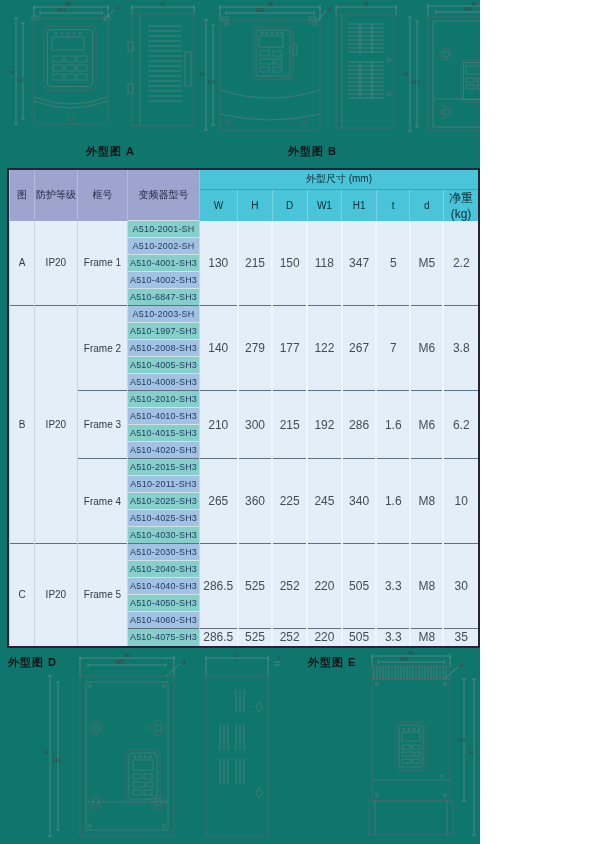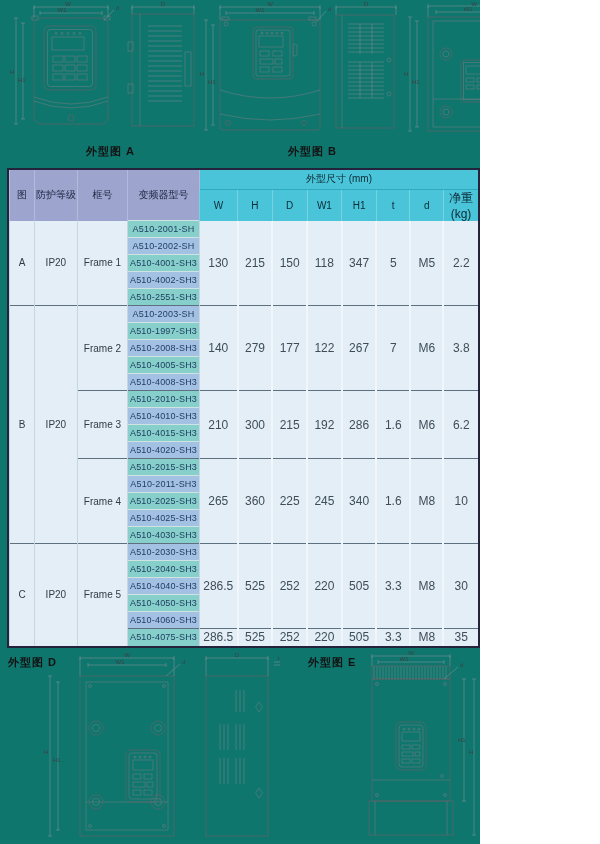--- a/index.html
+++ b/index.html
@@ -242,21 +242,21 @@
       <tr>
             <td class="mdl b">A510-2002-SH</td>
           </tr>
       <tr>
             <td class="mdl t">A510-4001-SH3</td>
           </tr>
       <tr>
             <td class="mdl b">A510-4002-SH3</td>
           </tr>
       <tr>
-            <td class="mdl t">A510-2551-SH3</td>
+            <td class="mdl t">A510-6847-SH3</td>
           </tr>
 
       <tr class="sec">
         <td class="fg" rowspan="14">B</td>
         <td class="pr" rowspan="14">IP20</td>
         <td class="fr" rowspan="5">Frame 2</td>
         <td class="mdl b">A510-2003-SH</td>
         <td class="dim first" rowspan="5">140</td>
         <td class="dim" rowspan="5">279</td>
         <td class="dim" rowspan="5">177</td>

